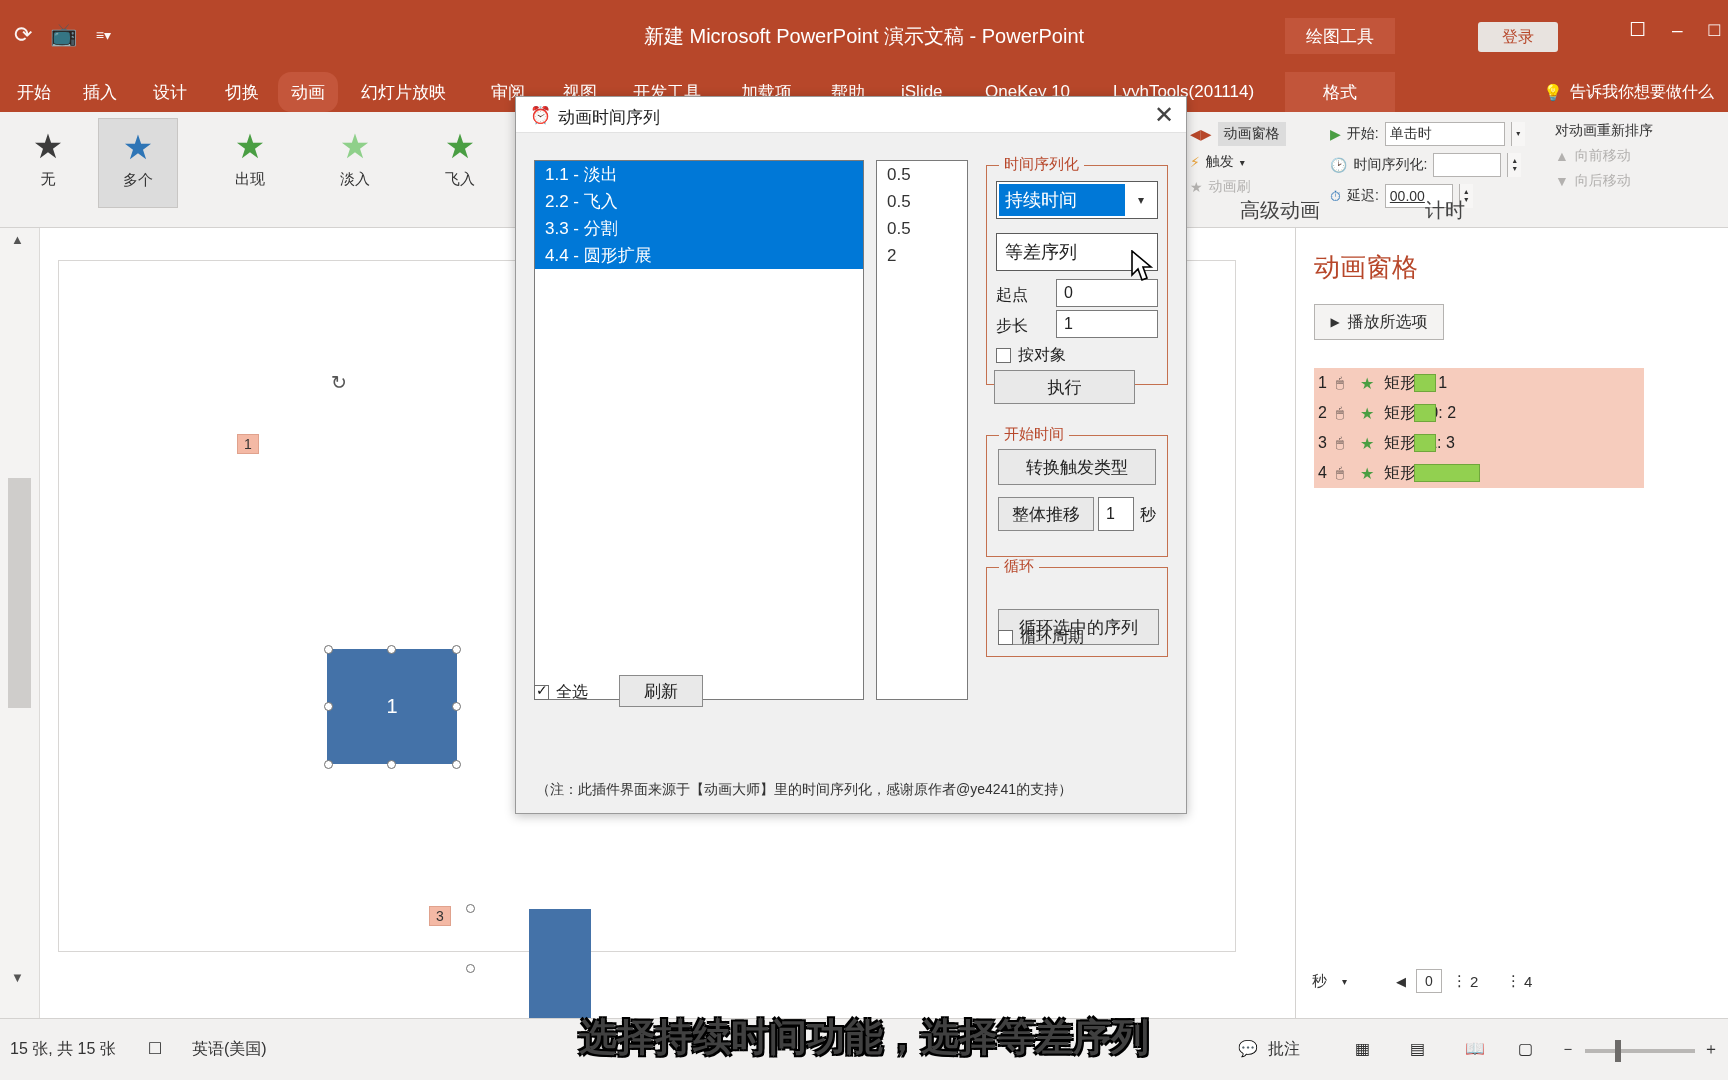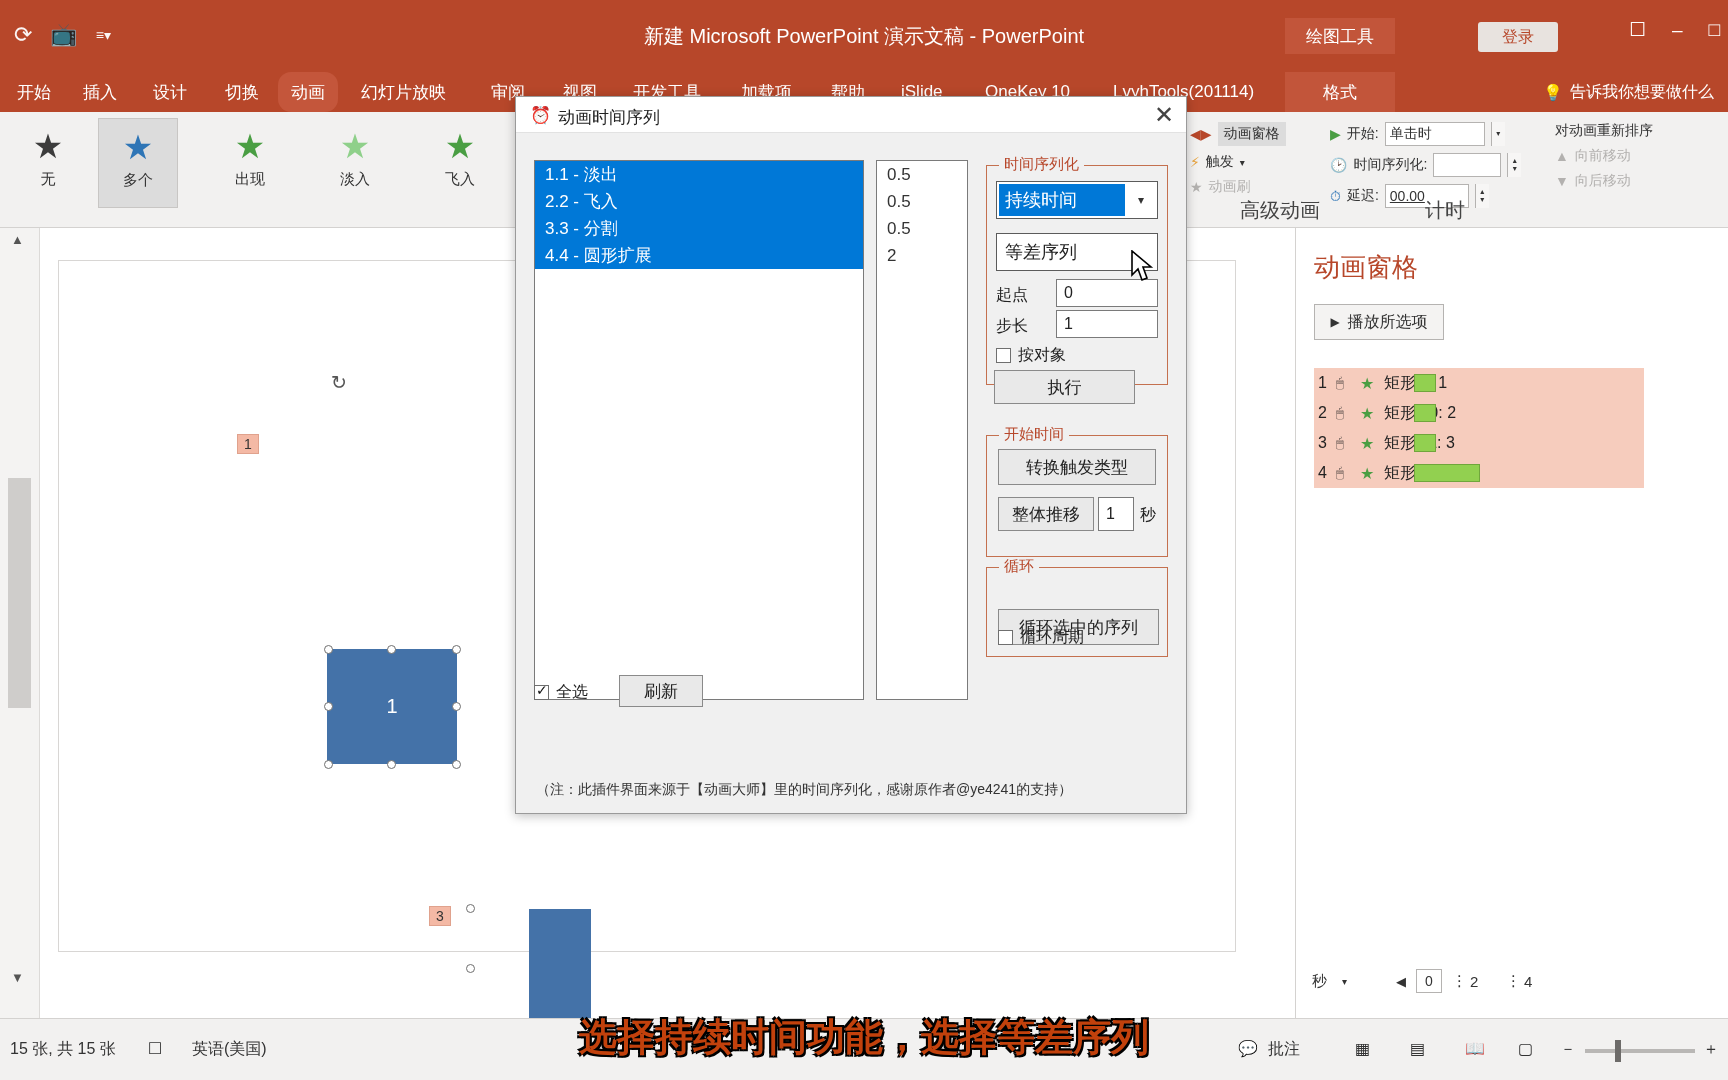--- a/index.html
+++ b/index.html
@@ -169,21 +169,21 @@
   .status {
     position:absolute; left:0; top:1018px; width:1728px; height:62px;
     background:#f2f1f0; border-top:1px solid #d4d2d0; color:#333; font-size:16px;
   }
   .status .item { position:absolute; top:20px; display:flex; align-items:center; gap:8px; }
   .zoomslider { position:absolute; top:30px; height:4px; background:#b9b7b5; }
   .zoomknob { position:absolute; top:21px; width:6px; height:22px; background:#6d6b69; }
 
   .subtitle {
     position:absolute; left:0; top:1012px; width:1728px; text-align:center;
-    font-size:38px; font-weight:bold; color:#c2410c;
+    font-size:38px; font-weight:bold; color:#404040;
     text-shadow:-2px -2px 0 #000,2px -2px 0 #000,-2px 2px 0 #000,2px 2px 0 #000;
     z-index:90;
   }
 </style>
 </head>
 <body>
 
 <div class="app">
 
   <div class="titlebar">
@@ -260,33 +260,33 @@
         <span>★</span>
         <span>动画刷</span>
       </div>
       <div class="caption" style="left:0;">高级动画</div>
     </div>
 
     <div class="grp" style="left:1330px; top:6px; width:230px; height:104px;">
       <div class="row" style="margin-top:4px;">
         <span style="color:#4a9e43;">▶</span>
         <span>开始:</span>
-        <span class="fld" style="width:100px;">单击时</span>
+        <span class="fld" style="width:120px;">单击时</span>
         <span class="spin">▾</span>
       </div>
       <div class="row">
         <span style="color:#2e75b6;">🕑</span>
         <span>时间序列化:</span>
         <span class="fld" style="width:68px;"></span>
         <span class="spin">▴<br>▾</span>
       </div>
       <div class="row">
         <span style="color:#2e75b6;">⏱</span>
         <span>延迟:</span>
-        <span class="fld" style="width:84px;text-decoration:underline;">00.00</span>
+        <span class="fld" style="width:68px;text-decoration:underline;">00.00</span>
         <span class="spin">▴<br>▾</span>
       </div>
       <div class="caption" style="left:0; width:230px;">计时</div>
     </div>
 
     <div class="grp" style="left:1555px; top:6px; width:170px;">
       <div class="row" style="margin-top:4px;">
           <span>对动画重新排序</span>
         </div>
       <div class="row dim">

